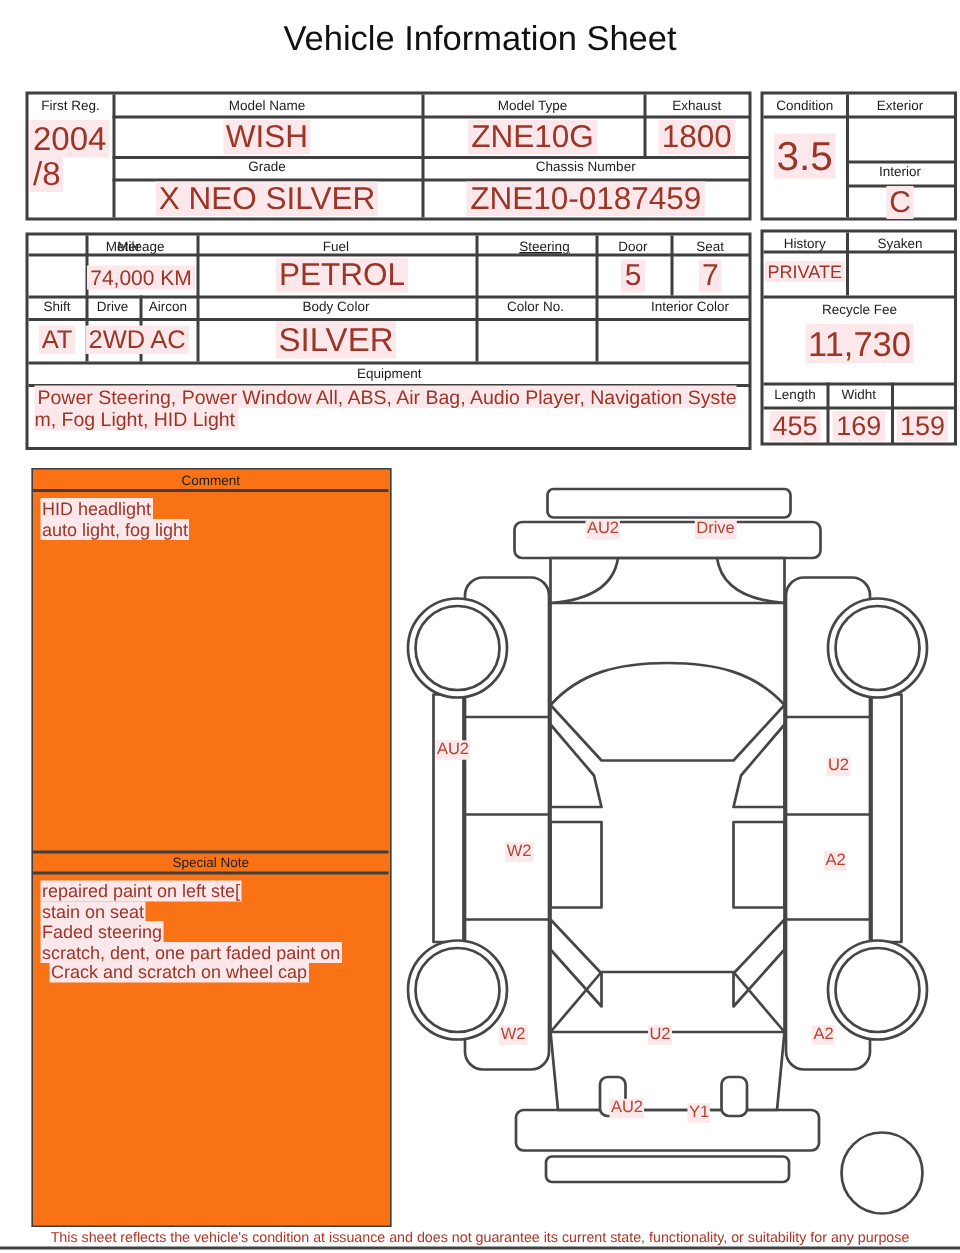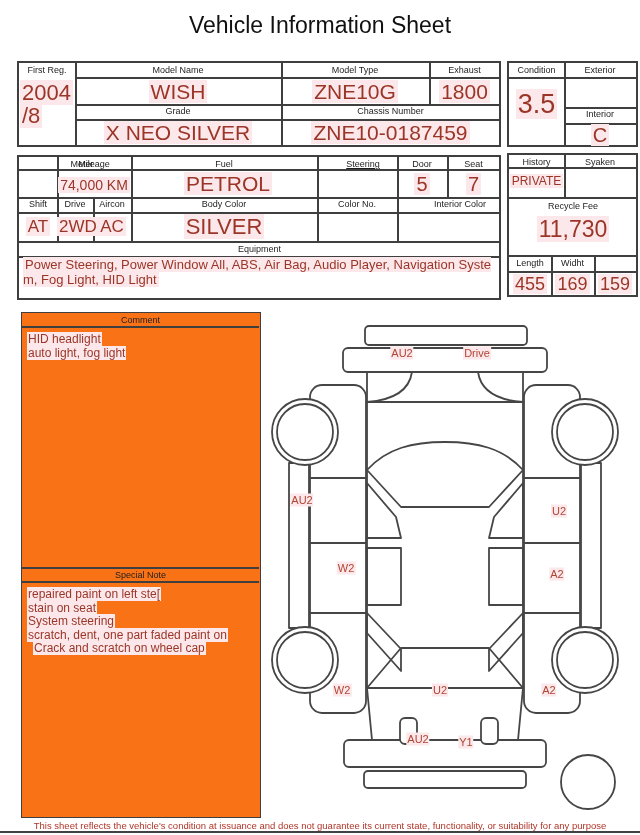--- a/index.html
+++ b/index.html
@@ -164,21 +164,21 @@
       <div class="cm-line"><span>HID headlight</span></div>
       <div class="cm-line"><span>auto light, fog light</span></div>
     </div>
 
     <div class="lnh" style="left:0;top:254px;width:237px;"></div>
     <div class="hd" style="left:0;top:257px;width:237px;">Special Note</div>
     <div class="lnh" style="left:0;top:268px;width:237px;"></div>
     <div style="position:absolute;left:5px;top:275px;width:228px;">
       <div class="note-line"><span>repaired paint on left ste[</span></div>
       <div class="note-line"><span>stain on seat</span></div>
-      <div class="note-line"><span>System steering</span></div>
+      <div class="note-line"><span>Faded steering</span></div>
       <div class="note-line"><span>scratch, dent, one part faded paint on</span></div>
       <div class="note-line"><span>Crack and scratch on wheel cap</span></div>
     </div>
   </div>
 
   <div class="diagram">
     <svg width="377" height="535" viewBox="0 0 377 535">
       <g fill="none" stroke="#464646" stroke-width="1.8" stroke-linejoin="round">
 
         <rect x="102" y="26" width="162" height="19" rx="4"></rect>

